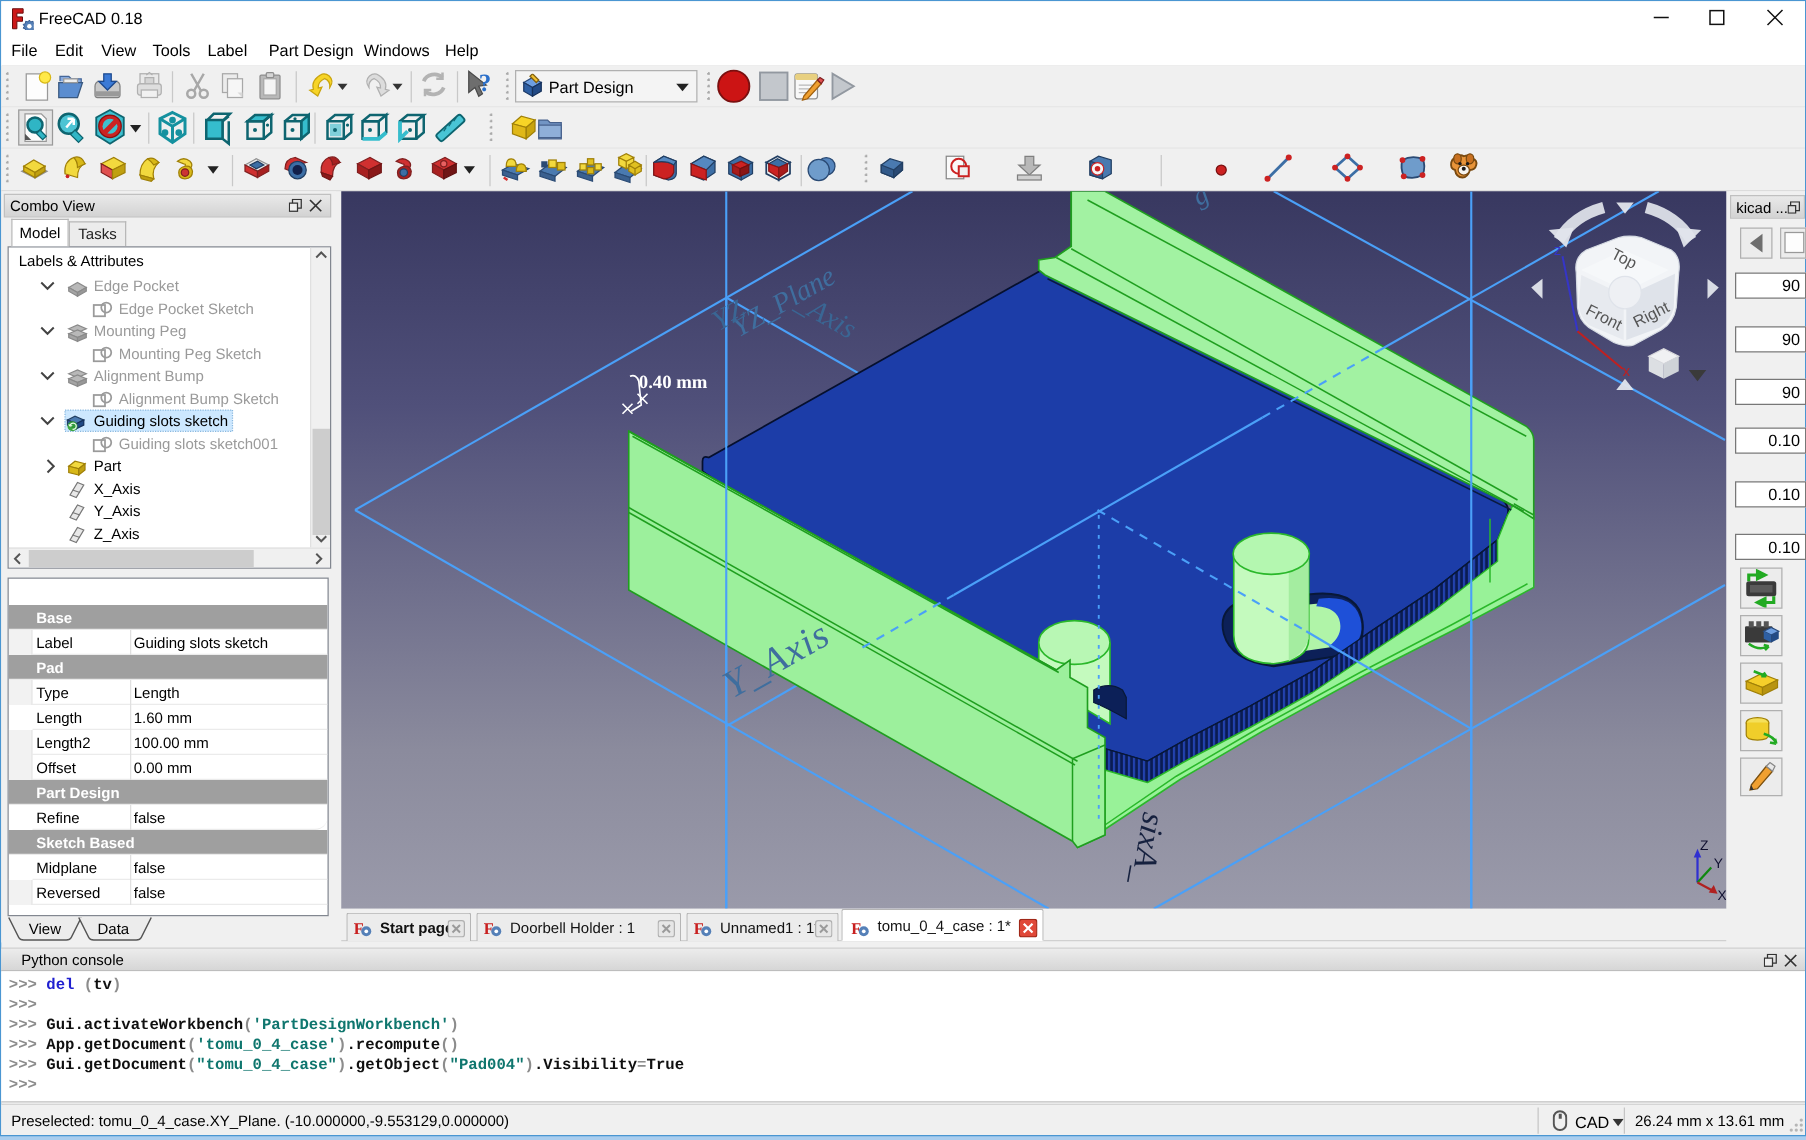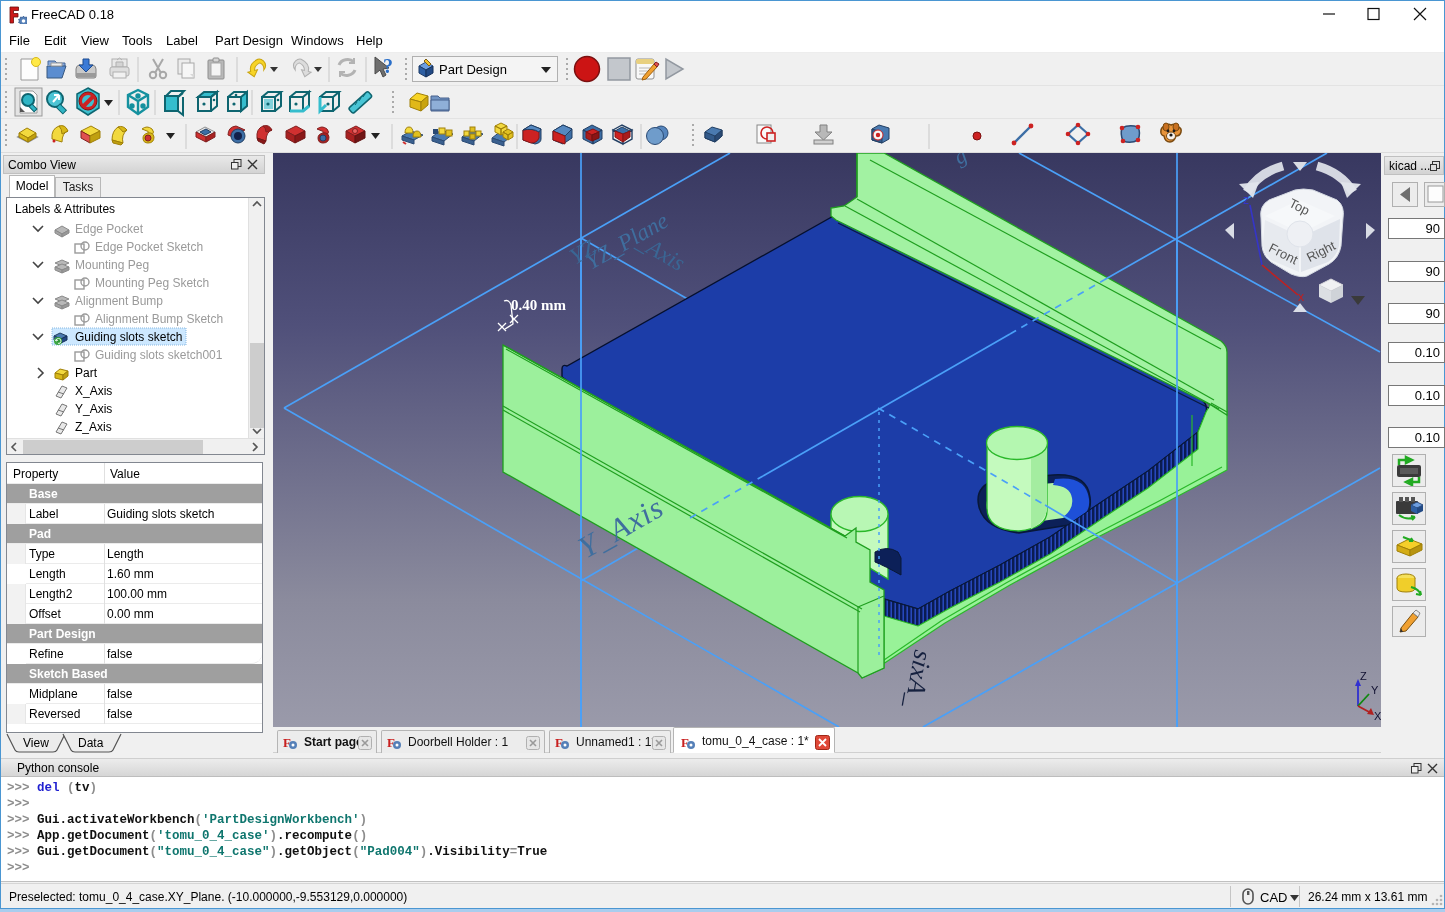--- a/index.html
+++ b/index.html
@@ -547,25 +547,20 @@
 
     <div style="position:absolute;left:0;bottom:0;width:257px;height:16px;background:#f0f0f0;border-top:1px solid #e0e0e0;">
       <svg width="257" height="16">
         <path d="M9,4 l-4,4 4,4" stroke="#555" stroke-width="1.6" fill="none"></path>
         <rect x="16" y="1" width="180" height="14" fill="#cdcdcd"></rect>
         <path d="M246,4 l4,4 -4,4" stroke="#555" stroke-width="1.6" fill="none"></path>
       </svg>
     </div>
   </div>
   <div id="propbox" class="abs">
-    <div class="prow" style="top:0;height:21px;">
-        <span style="position:absolute;left:6px;top:4px;">Property</span>
-        <span style="position:absolute;left:103px;top:4px;">Value</span>
-        <span class="pdiv" style="height:21px;"></span>
-      </div>
     <div class="prow pgroup" style="top:21px;">
         <span class="pc1">Base</span>
       </div>
     <div class="prow" style="top:41px;">
         <span class="pc1">Label</span>
         <span class="pc2">Guiding slots sketch</span>
         <span class="pdiv"></span>
         <span style="position:absolute;left:0;width:19px;height:20px;background:#f2f2f2;border-right:1px solid #e6e6e6;"></span>
       </div>
     <div class="prow pgroup" style="top:61px;">

